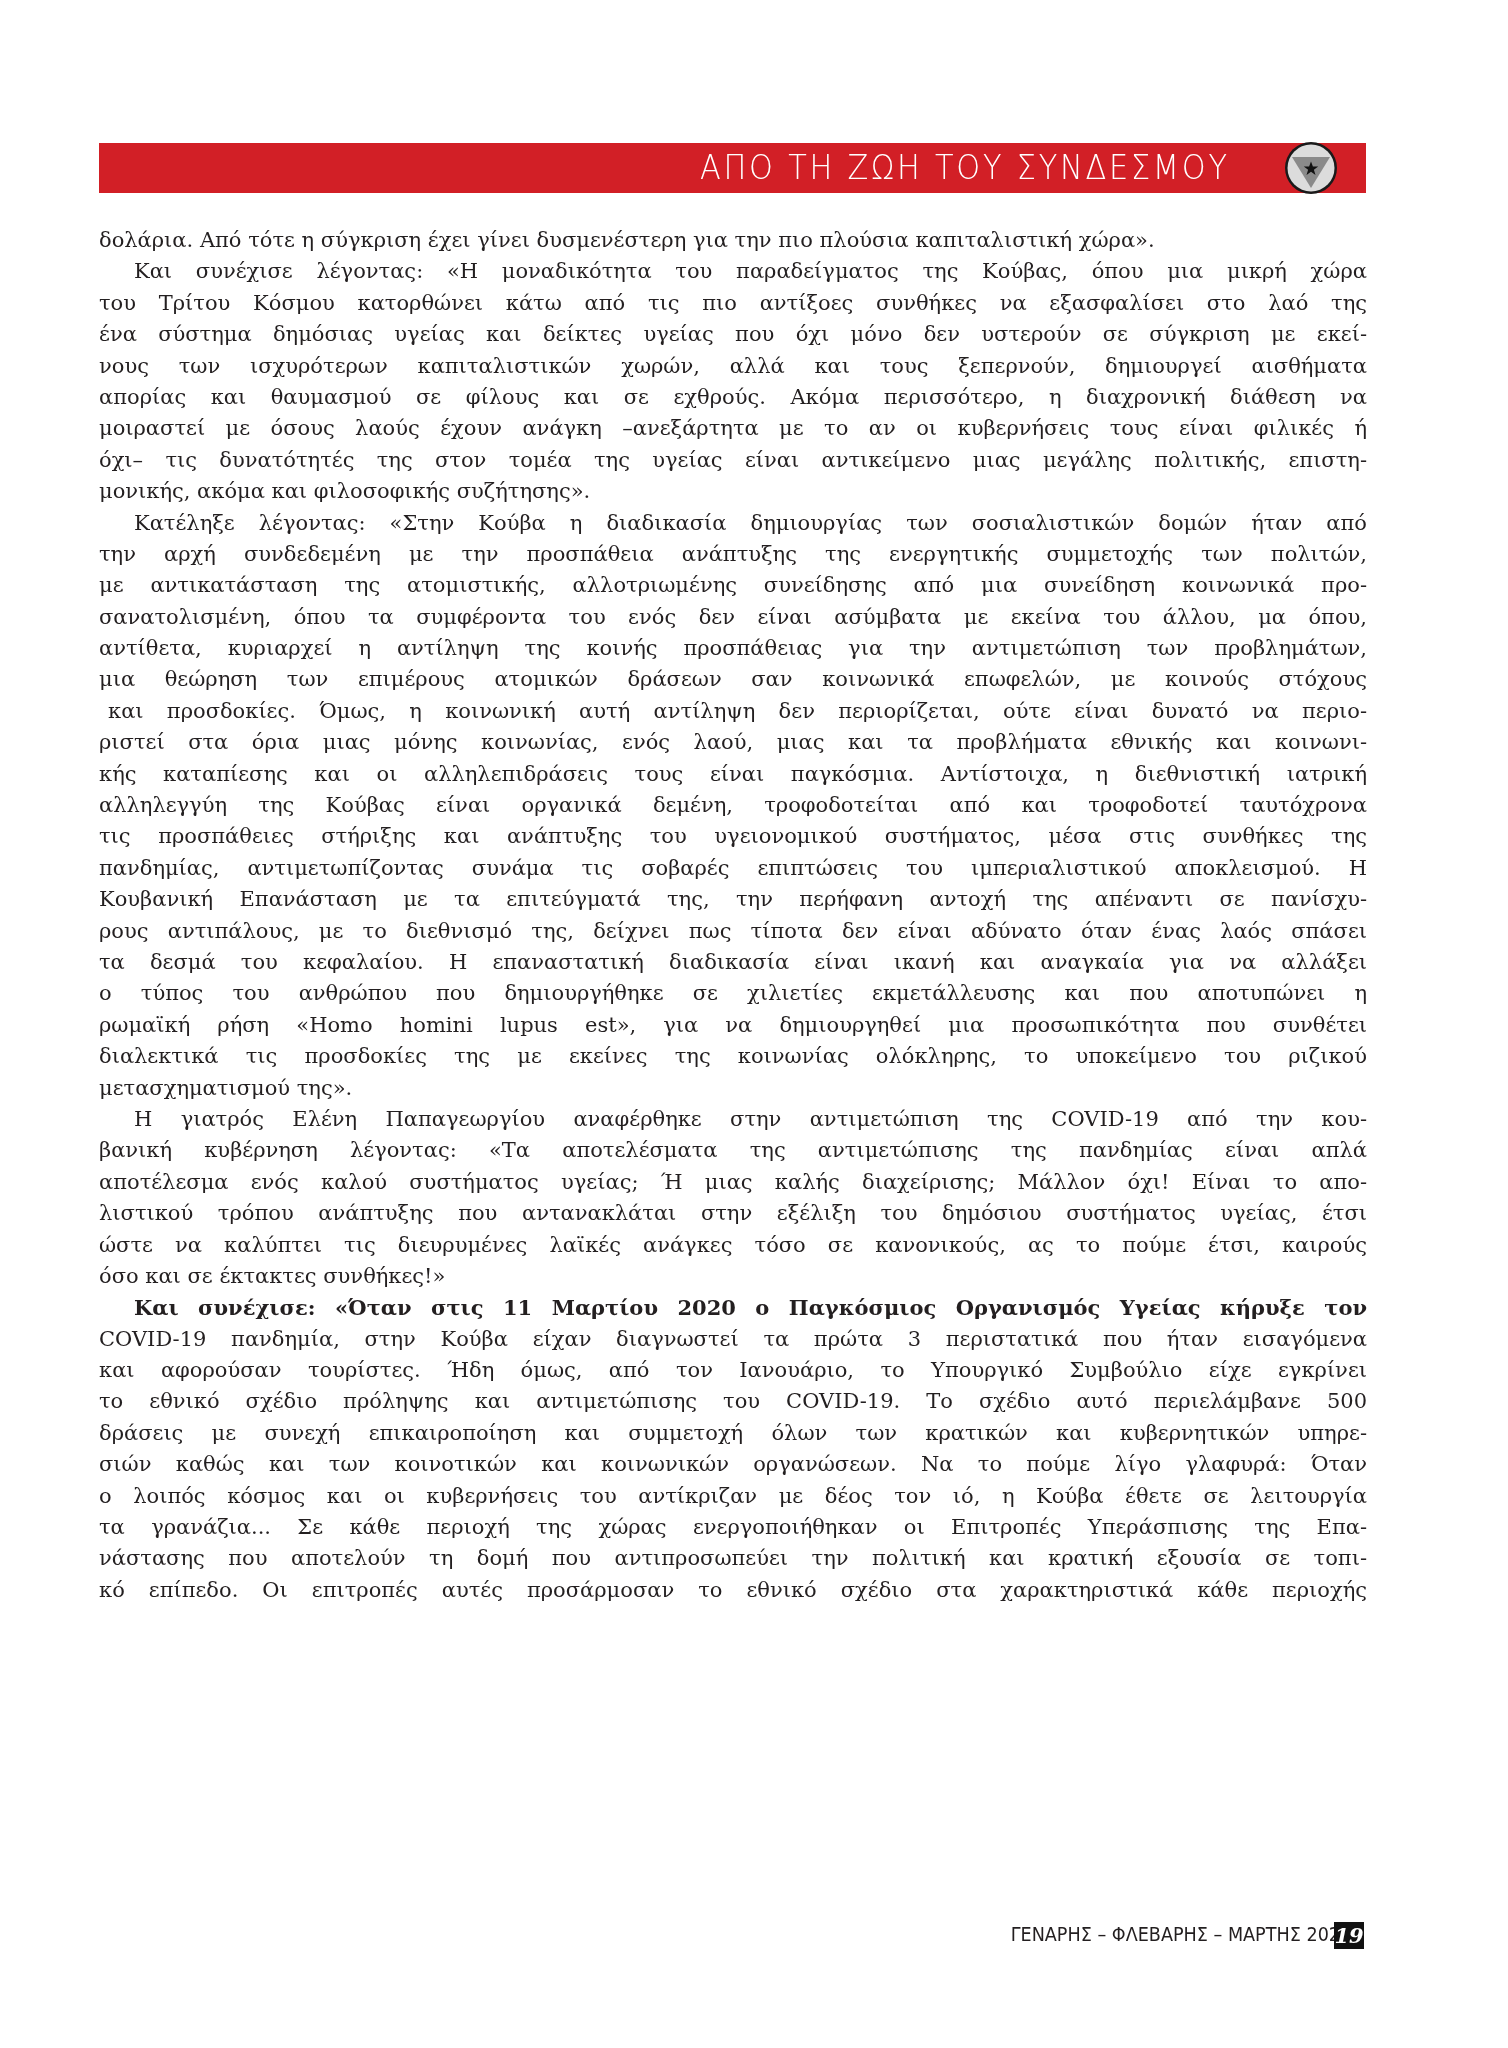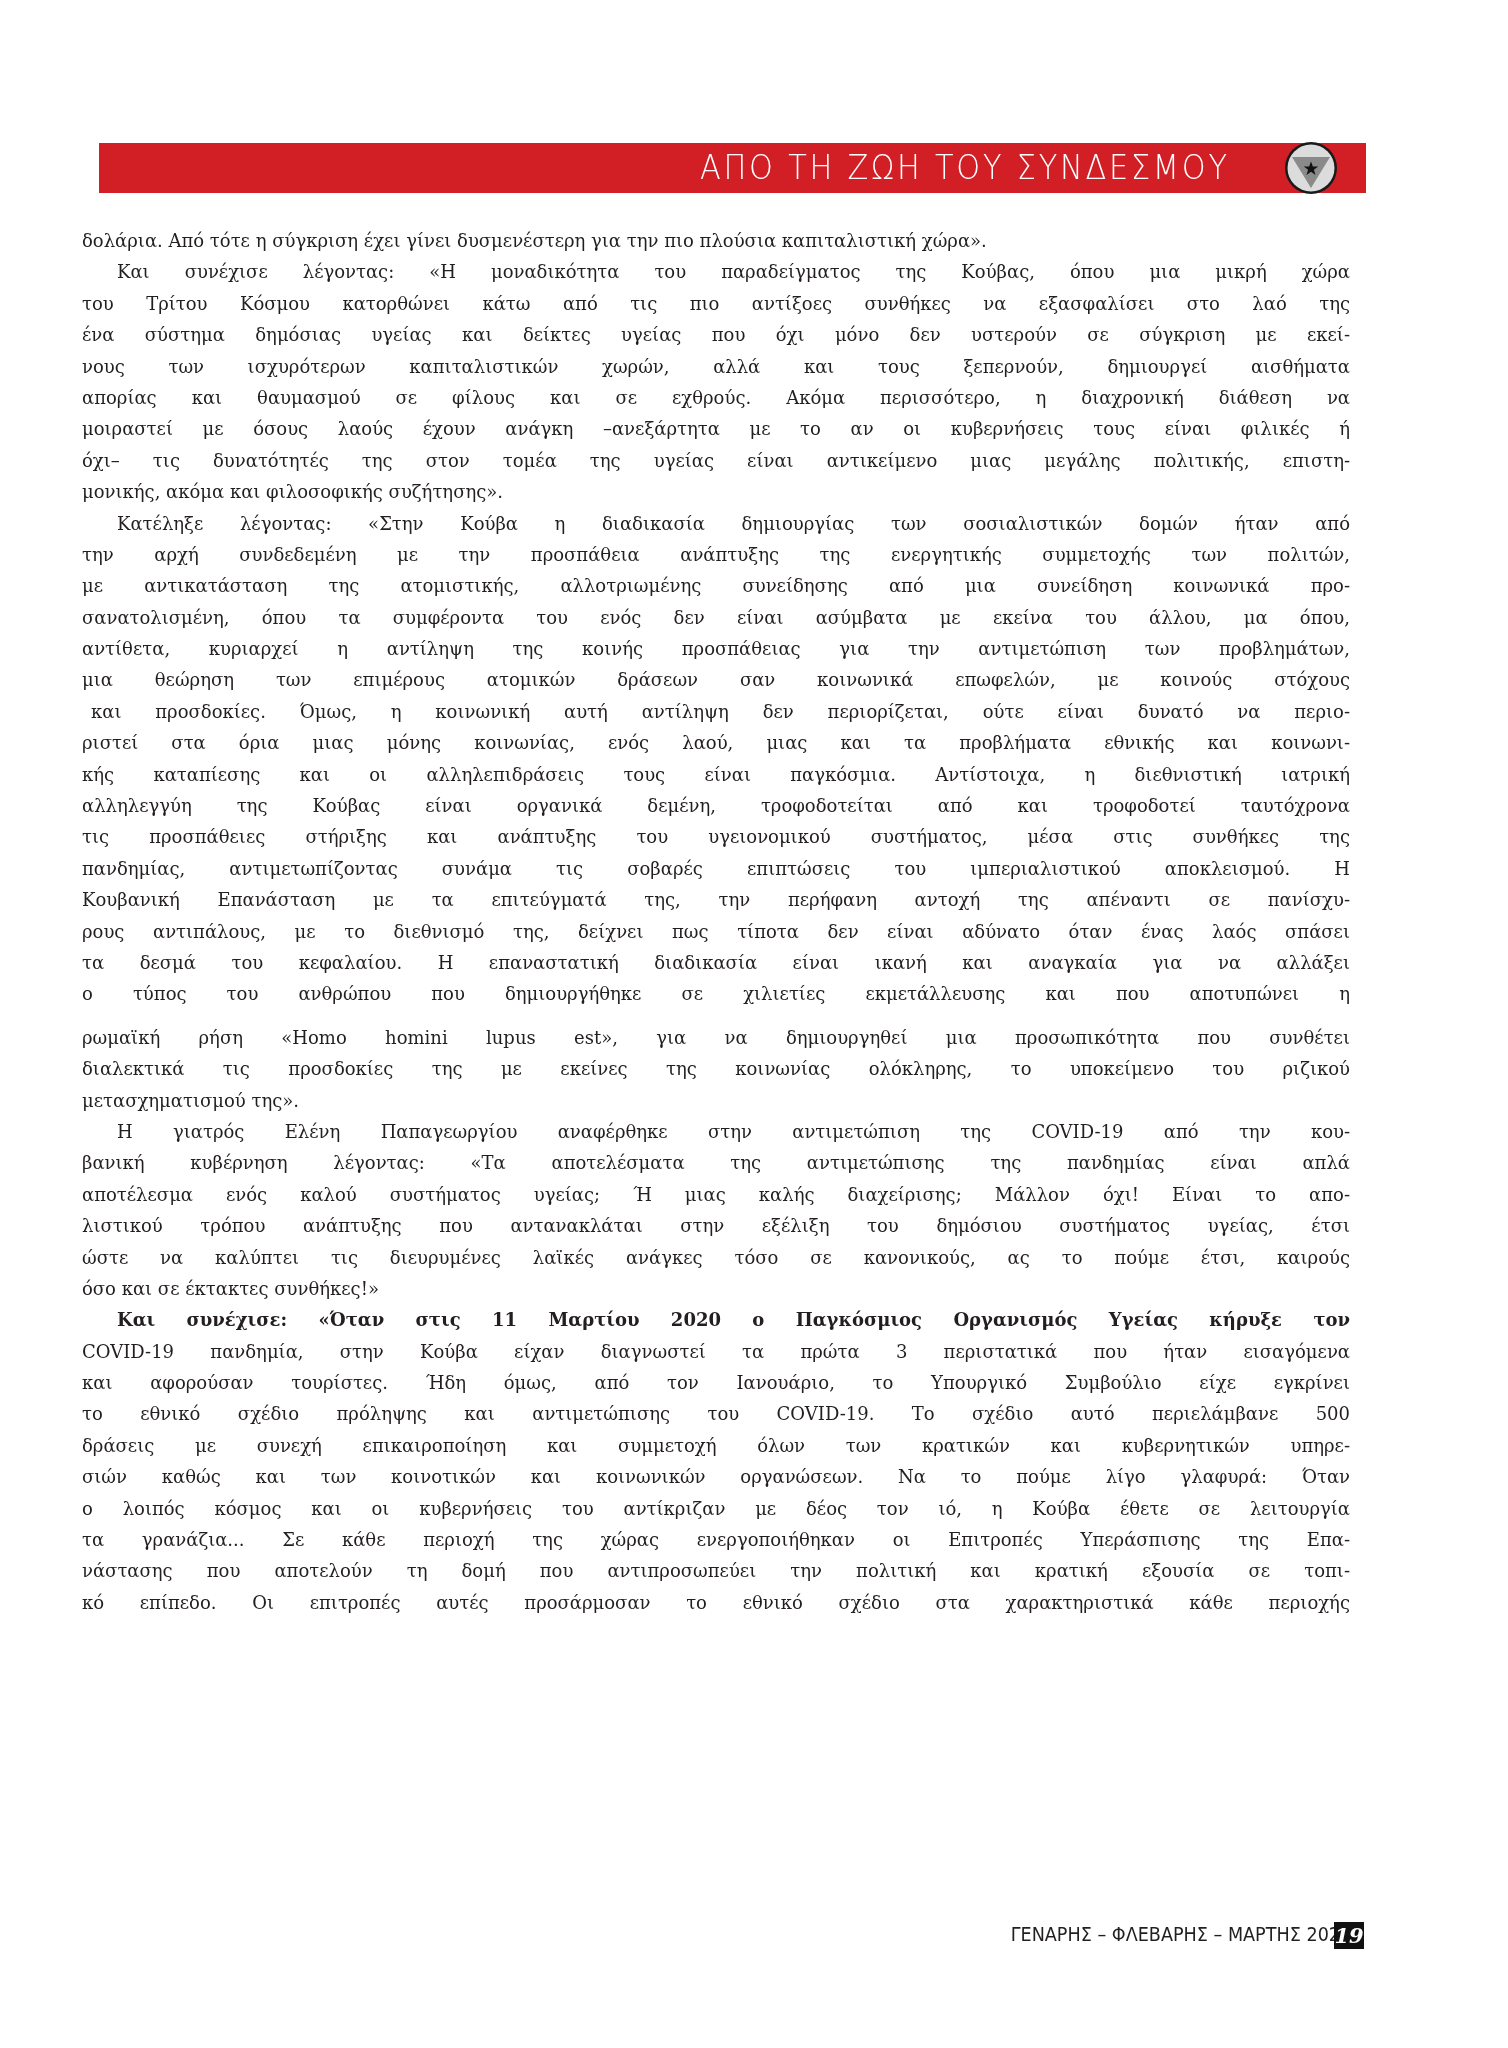--- a/index.html
+++ b/index.html
@@ -11,22 +11,22 @@
   .header-title {
     position:absolute; left:700px; top:148px; width:560px; height:40px;
     color:#ffffff; font-family:"DejaVu Sans", sans-serif; font-size:33px;
     font-weight:300; letter-spacing:3px; line-height:40px; white-space:nowrap;
     transform:scaleX(0.92); transform-origin:left center;
   }
   .header-emblem {
     position:absolute; left:1283px; top:140px; width:56px; height:56px;
   }
   .body-text {
-    position:absolute; left:82px; top:225px; width:1268px;
-    font-family:"DejaVu Serif", serif; font-size:18px; color:#231f20;
+    position:absolute; left:99px; top:225px; width:1268px;
+    font-family:"DejaVu Serif", serif; font-size:21px; color:#231f20;
     line-height:31.4px;
   }
   .line {
     display:block; height:31.4px; white-space:nowrap; overflow:visible;
     text-align:justify; text-align-last:justify;
   }
   .line.last { text-align-last:left; }
   .line.indent { padding-left:35px; }
   .footer-text {
     position:absolute; left:968px; top:1920px; width:356px; height:28px;
@@ -72,21 +72,21 @@
     <div class="line" style="white-space: nowrap; margin-left: 9px;">και προσδοκίες. Όμως, η κοινωνική αυτή αντίληψη δεν περιορίζεται, ούτε είναι δυνατό να περιο-</div>
     <div class="line" style="white-space: nowrap;">ριστεί στα όρια μιας μόνης κοινωνίας, ενός λαού, μιας και τα προβλήματα εθνικής και κοινωνι-</div>
     <div class="line" style="white-space: nowrap;">κής καταπίεσης και οι αλληλεπιδράσεις τους είναι παγκόσμια. Αντίστοιχα, η διεθνιστική ιατρική</div>
     <div class="line" style="white-space: nowrap;">αλληλεγγύη της Κούβας είναι οργανικά δεμένη, τροφοδοτείται από και τροφοδοτεί ταυτόχρονα</div>
     <div class="line" style="white-space: nowrap;">τις προσπάθειες στήριξης και ανάπτυξης του υγειονομικού συστήματος, μέσα στις συνθήκες της</div>
     <div class="line" style="white-space: nowrap;">πανδημίας, αντιμετωπίζοντας συνάμα τις σοβαρές επιπτώσεις του ιμπεριαλιστικού αποκλεισμού. Η</div>
     <div class="line" style="white-space: nowrap;">Κουβανική Επανάσταση με τα επιτεύγματά της, την περήφανη αντοχή της απέναντι σε πανίσχυ-</div>
     <div class="line" style="white-space: nowrap;">ρους αντιπάλους, με το διεθνισμό της, δείχνει πως τίποτα δεν είναι αδύνατο όταν ένας λαός σπάσει</div>
     <div class="line" style="white-space: nowrap;">τα δεσμά του κεφαλαίου. Η επαναστατική διαδικασία είναι ικανή και αναγκαία για να αλλάξει</div>
     <div class="line" style="white-space: nowrap;">ο τύπος του ανθρώπου που δημιουργήθηκε σε χιλιετίες εκμετάλλευσης και που αποτυπώνει η</div>
-    <div class="line" style="white-space: nowrap; margin-top: 12px;">ρωμαϊκή ρήση «Homo homini lupus est», για να δημιουργηθεί μια προσωπικότητα που συνθέτει</div>
+    <div class="line" style="white-space: nowrap;">ρωμαϊκή ρήση «Homo homini lupus est», για να δημιουργηθεί μια προσωπικότητα που συνθέτει</div>
     <div class="line" style="white-space: nowrap;">διαλεκτικά τις προσδοκίες της με εκείνες της κοινωνίας ολόκληρης, το υποκείμενο του ριζικού</div>
     <div class="line last" style="white-space: nowrap;">μετασχηματισμού της».</div>
     <div class="line indent" style="white-space: nowrap;">Η γιατρός Ελένη Παπαγεωργίου αναφέρθηκε στην αντιμετώπιση της COVID-19 από την κου-</div>
     <div class="line" style="white-space: nowrap;">βανική κυβέρνηση λέγοντας: «Τα αποτελέσματα της αντιμετώπισης της πανδημίας είναι απλά</div>
     <div class="line" style="white-space: nowrap;">αποτέλεσμα ενός καλού συστήματος υγείας; Ή μιας καλής διαχείρισης; Μάλλον όχι! Είναι το απο-</div>
     <div class="line" style="white-space: nowrap;">λιστικού τρόπου ανάπτυξης που αντανακλάται στην εξέλιξη του δημόσιου συστήματος υγείας, έτσι</div>
     <div class="line" style="white-space: nowrap;">ώστε να καλύπτει τις διευρυμένες λαϊκές ανάγκες τόσο σε κανονικούς, ας το πούμε έτσι, καιρούς</div>
     <div class="line last" style="white-space: nowrap;">όσο και σε έκτακτες συνθήκες!»</div>
     <div class="line indent" style="white-space: nowrap; font-weight: bold;">Και συνέχισε: «Όταν στις 11 Μαρτίου 2020 ο Παγκόσμιος Οργανισμός Υγείας κήρυξε τον</div>
     <div class="line" style="white-space: nowrap;">COVID-19 πανδημία, στην Κούβα είχαν διαγνωστεί τα πρώτα 3 περιστατικά που ήταν εισαγόμενα</div>

